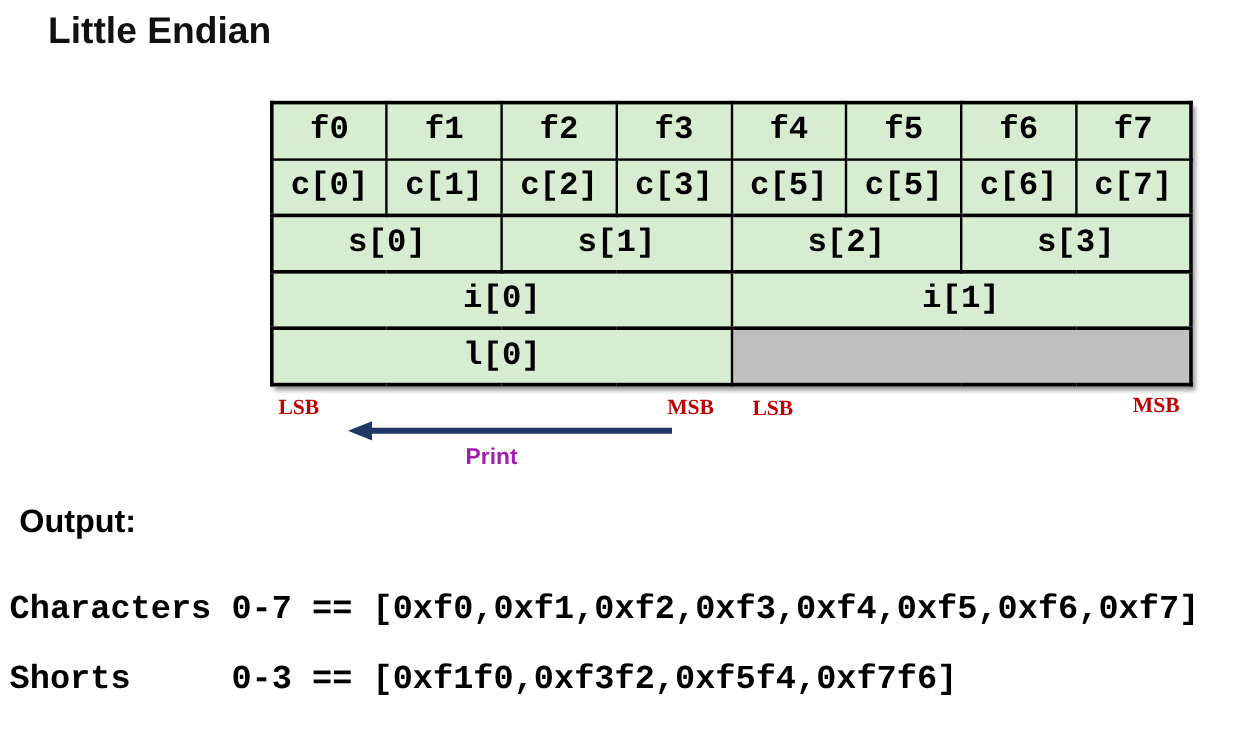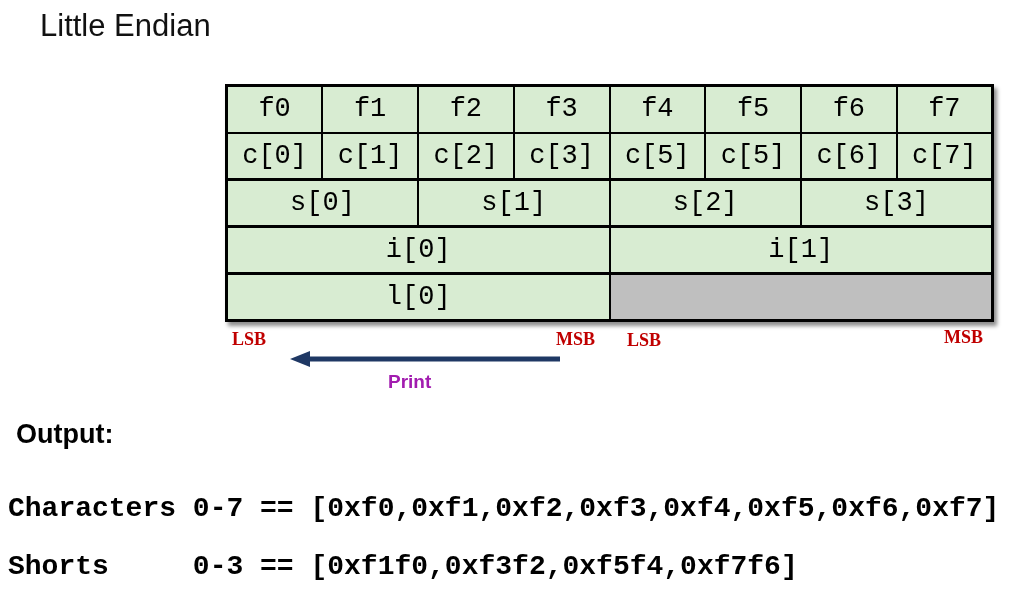--- a/index.html
+++ b/index.html
@@ -10,42 +10,42 @@
     height: 615px;
     background: #ffffff;
     font-family: "Liberation Sans", sans-serif;
     overflow: hidden;
   }
   .slide-title {
     position: absolute;
     left: 40px;
     top: 8px;
     font-size: 31px;
-    font-weight: normal;
+    font-weight: bold;
     color: #111111;
   }
   table.mem-table {
     position: absolute;
     left: 225px;
     top: 84px;
     width: 769px;
     border-collapse: collapse;
     table-layout: fixed;
     border: 3px solid #000000;
     box-shadow: 3px 4px 4px rgba(0,0,0,0.45);
   }
   table.mem-table td {
     border: 2px solid #000000;
     height: 47px;
     padding: 0;
     text-align: center;
     vertical-align: middle;
     background: #d8ecd2;
     font-family: "Liberation Mono", "DejaVu Sans Mono", monospace;
-    font-weight: normal;
+    font-weight: bold;
     font-size: 27px;
     color: #000000;
   }
   table.mem-table tr.group-row td { border-top-width: 3px; }
   table.mem-table td.pad-cell { background: #bfbfbf; }
   .mlabel {
     position: absolute;
     color: #c00000;
     font-weight: bold;
     font-size: 18px;

